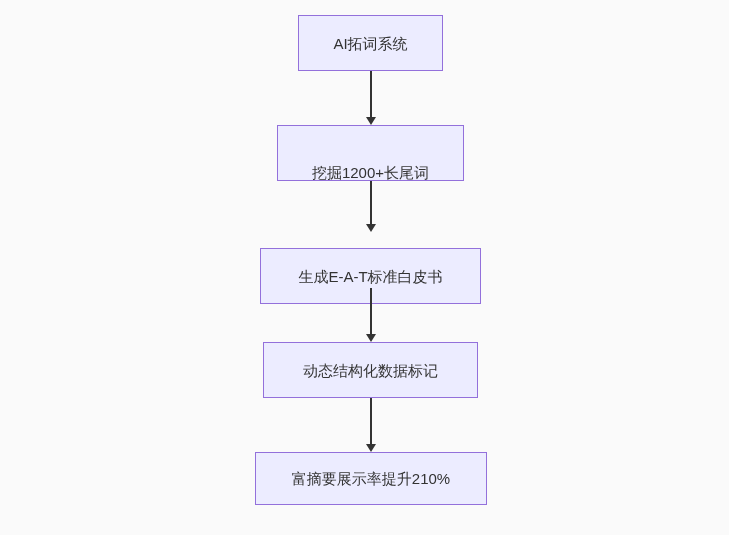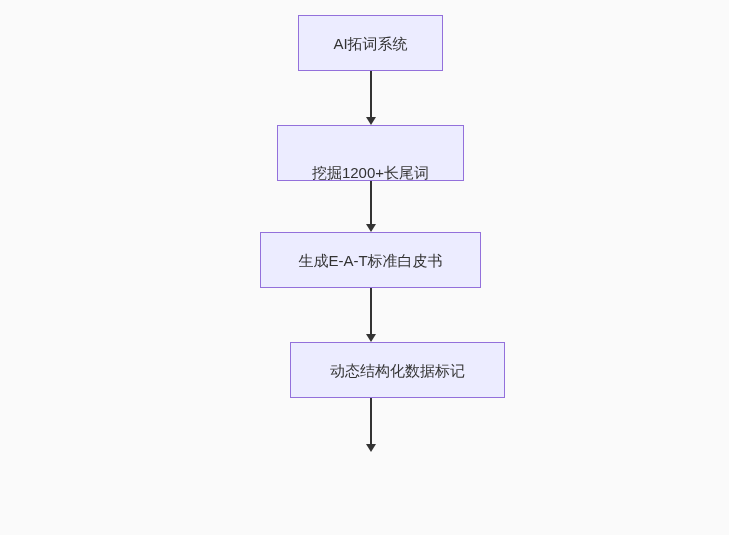--- a/index.html
+++ b/index.html
@@ -28,22 +28,22 @@
     justify-content: center;
     color: var(--text_color, #333333);
     font-size: 15px;
     line-height: 1;
     text-align: center;
     white-space: nowrap;
   }
   
   .n1 { left: 298px; top: 15px;  width: 145px; height: 56px; }
   .n2 { left: 277px; top: 125px; width: 187px; height: 56px; align-items: flex-end; }
-  .n3 { left: 260px; top: 232px; width: 221px; height: 56px; }
-  .n4 { left: 263px; top: 342px; width: 215px; height: 56px; margin-left: 27px; }
+  .n3 { left: 260px; top: 248px; width: 221px; height: 56px; }
+  .n4 { left: 263px; top: 342px; width: 215px; height: 56px; }
   .n5 { left: 255px; top: 452px; width: 232px; height: 53px; }
 
   .edge {
     position: absolute;
     left: 366px;           
     width: 10px;
     display: flex;
     flex-direction: column;
     align-items: center;
   }
@@ -98,14 +98,17 @@
 
   <div class="node n4">
     <span>动态结构化数据标记</span>
   </div>
 
   <div class="edge e4">
     <div class="line"></div>
     <div class="head"></div>
   </div>
 
+  <div class="node n5">
+    <span>富摘要展示率提升210%</span>
+  </div>
 
 </div>
 
 </body></html>

